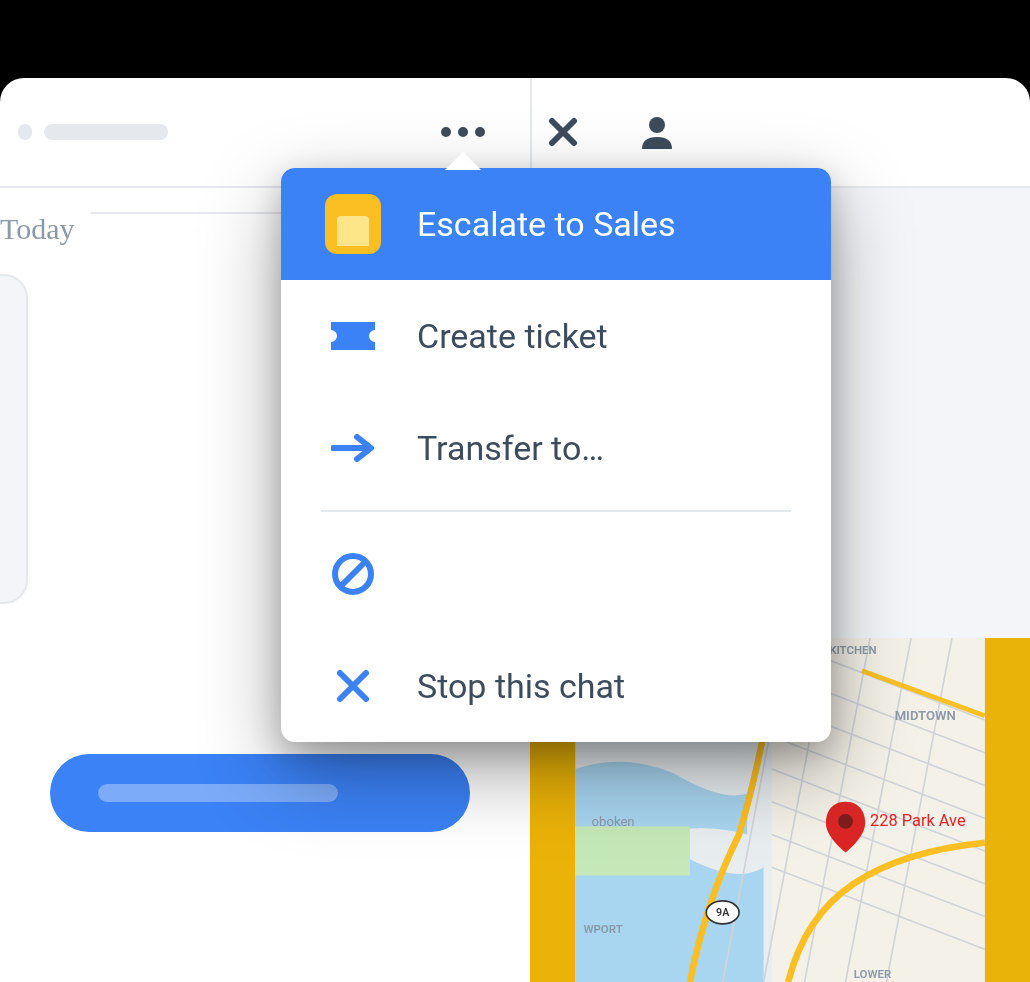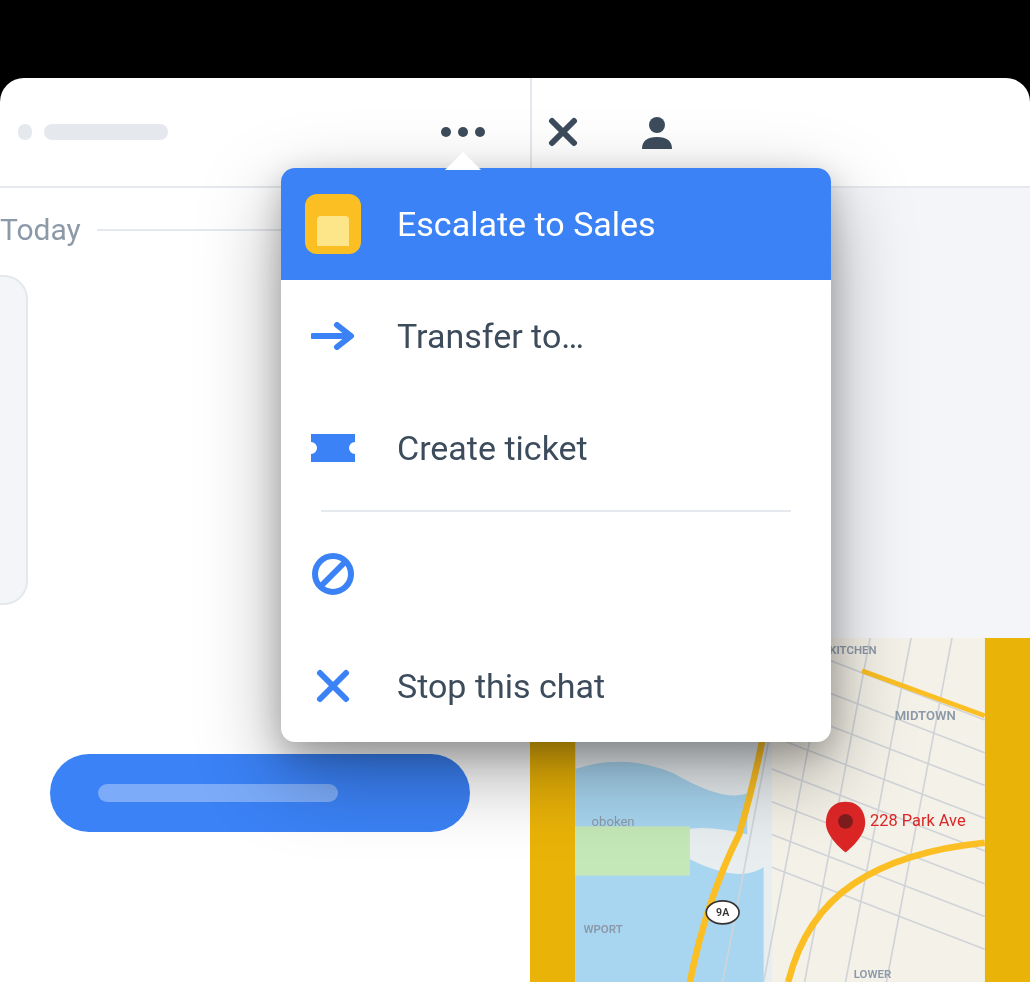--- a/index.html
+++ b/index.html
@@ -71,23 +71,24 @@
     }
     .chat-area {
       position: absolute;
       top: 110px;
       left: 0;
       width: 530px;
       bottom: 0;
     }
     .today-divider {
       display: flex;
-      align-items: center;
+      align-items: flex-start;
       gap: 16px;
       padding: 24px 0 24px 0;
+      font-family: Liberation Serif, serif;
     }
     .today-label {
       color: #8c99a8;
       font-size: 30px;
     }
     .divider-line {
       flex: 1;
       height: 2px;
       background: #e5e8ec;
     }
@@ -155,21 +156,21 @@
       left: 164px;
       width: 0; height: 0;
       border-left: 18px solid transparent;
       border-right: 18px solid transparent;
       border-bottom: 18px solid #fff;
     }
     .menu-item {
       display: flex;
       align-items: center;
       gap: 36px;
-      padding: 28px 24px;
+      padding: 28px 44px;
       font-size: 34px;
       color: #3d4c5c;
       cursor: pointer;
     }
     .menu-item.highlighted {
       background: #3b82f6;
       color: #fff;
       border-radius: 14px 14px 0 0;
     }
     .menu-icon {
@@ -320,37 +321,37 @@
     <div class="menu-icon">
       <div class="yellow-icon">
           <div class="yellow-icon-inner"></div>
         </div>
     </div>
     <span>Escalate to Sales</span>
   </div>
 
   <div class="menu-item">
     <div class="menu-icon">
+      <svg width="52" height="36" viewBox="0 0 52 36">
+        <path d="M4 4 L48 4 L48 12 A6 6 0 0 0 48 24 L48 32 L4 32 L4 24 A6 6 0 0 0 4 12 Z" fill="#3b82f6"></path>
+      </svg>
+    </div>
+    <span>Create ticket</span>
+  </div>
+
+  <div class="menu-item">
+    <div class="menu-icon">
       <svg width="44" height="28" viewBox="0 0 44 28">
         <line x1="2" y1="14" x2="38" y2="14" stroke="#3b82f6" stroke-width="6" stroke-linecap="round"></line>
         <path d="M26 3 L40 14 L26 25" stroke="#3b82f6" stroke-width="6" fill="none" stroke-linecap="round" stroke-linejoin="round"></path>
       </svg>
     </div>
     <span>Transfer to…</span>
   </div>
 
-  <div class="menu-item">
-    <div class="menu-icon">
-      <svg width="52" height="36" viewBox="0 0 52 36">
-        <path d="M4 4 L48 4 L48 12 A6 6 0 0 0 48 24 L48 32 L4 32 L4 24 A6 6 0 0 0 4 12 Z" fill="#3b82f6"></path>
-      </svg>
-    </div>
-    <span>Create ticket</span>
-  </div>
-
   <div class="menu-separator"></div>
 
   <div class="menu-item">
     <div class="menu-icon">
       <svg width="44" height="44" viewBox="0 0 44 44">
         <circle cx="22" cy="22" r="18" stroke="#3b82f6" stroke-width="6" fill="none"></circle>
         <line x1="10" y1="34" x2="34" y2="10" stroke="#3b82f6" stroke-width="6"></line>
       </svg>
     </div>
   </div>

